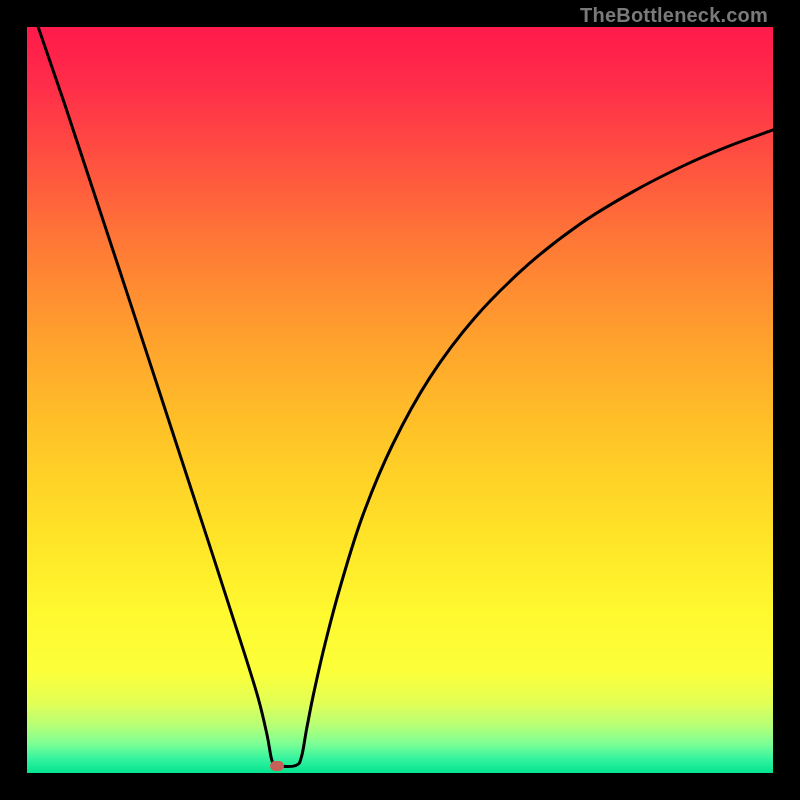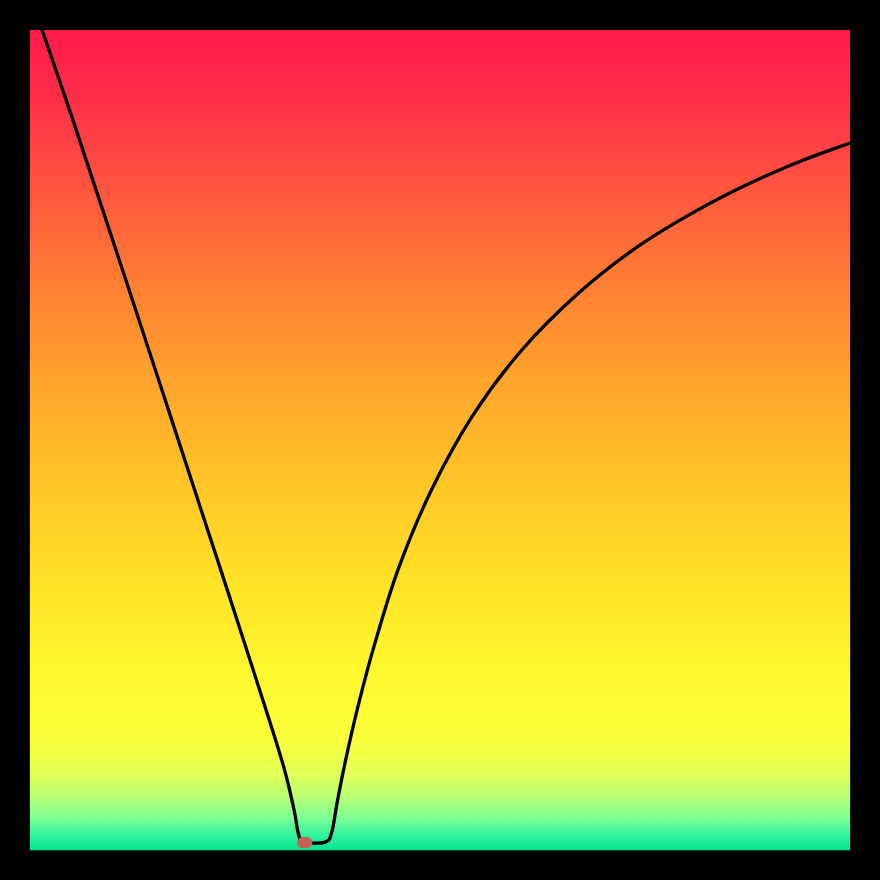--- a/index.html
+++ b/index.html
@@ -53,20 +53,21 @@
     right: 32px;
     color: #7a7a7a;
     font-size: 20px;
     font-weight: 600;
     letter-spacing: 0.2px;
   }
 </style>
 </head>
 <body>
 <div class="outer">
+  <div class="watermark">TheBottleneck.com</div>
   <div class="plot">
     <div class="gradient" id="gradient">
         <div class="band" style="top: -0.5px; height: 3.16316px; background: rgb(255, 26, 75);"></div>
         <div class="band" style="top: 1.46834px; height: 3.16316px; background: rgb(255, 27, 75);"></div>
         <div class="band" style="top: 3.43668px; height: 3.16316px; background: rgb(255, 27, 75);"></div>
         <div class="band" style="top: 5.40501px; height: 3.16316px; background: rgb(255, 28, 75);"></div>
         <div class="band" style="top: 7.37335px; height: 3.16316px; background: rgb(255, 29, 75);"></div>
         <div class="band" style="top: 9.34169px; height: 3.16316px; background: rgb(255, 29, 75);"></div>
         <div class="band" style="top: 11.31px; height: 3.16316px; background: rgb(255, 30, 75);"></div>
         <div class="band" style="top: 13.2784px; height: 3.16316px; background: rgb(255, 31, 75);"></div>

